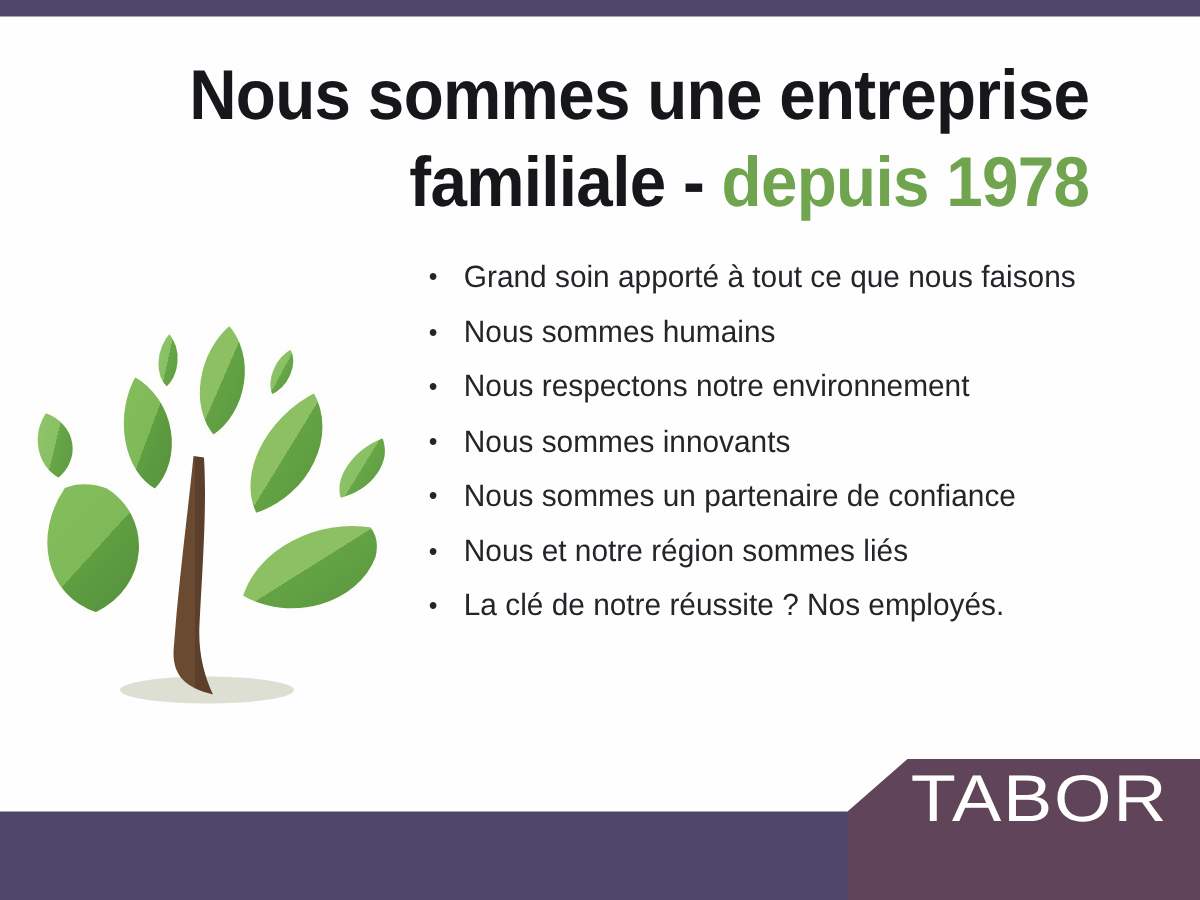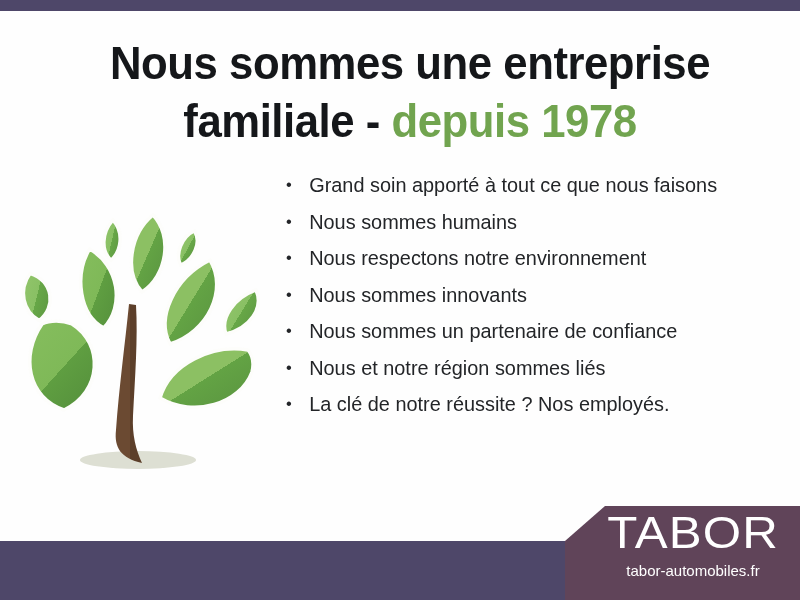--- a/index.html
+++ b/index.html
@@ -68,21 +68,21 @@
     letter-spacing: 0px;
     white-space: nowrap;
   }
 
   
   .heading {
     position: absolute;
     left: 70px;
     top: 34px;
     width: 680px;
-    text-align: center;
+    text-align: right;
     font-family: "Liberation Sans", sans-serif;
     font-size: 47px;
     font-weight: bold;
     line-height: 58px;
     color: #15171a;
     letter-spacing: -0.5px;
   }
   .heading .line {
     display: block;
     transform: scaleX(0.93);
@@ -207,15 +207,14 @@
     <li>Grand soin apporté à tout ce que nous faisons</li>
     <li>Nous sommes humains</li>
     <li>Nous respectons notre environnement</li>
     <li>Nous sommes innovants</li>
     <li>Nous sommes un partenaire de confiance</li>
     <li>Nous et notre région sommes liés</li>
     <li>La clé de notre réussite ? Nos employés.</li>
   </ul>
 
   <div class="logo-word">TABOR</div>
-  <div class="logo-url">tabor-automobiles.fr</div>
 
 </div>
 
 </body></html>

